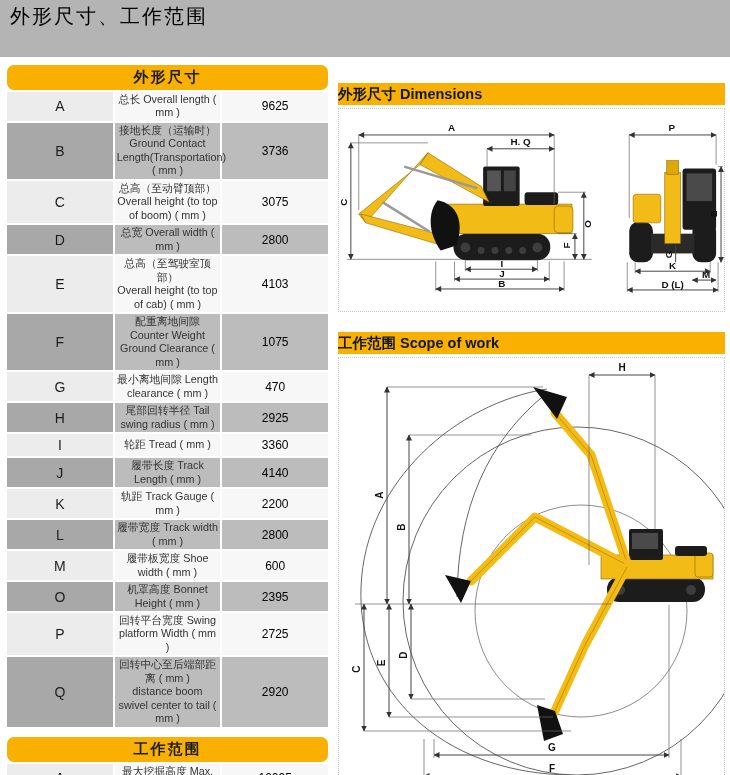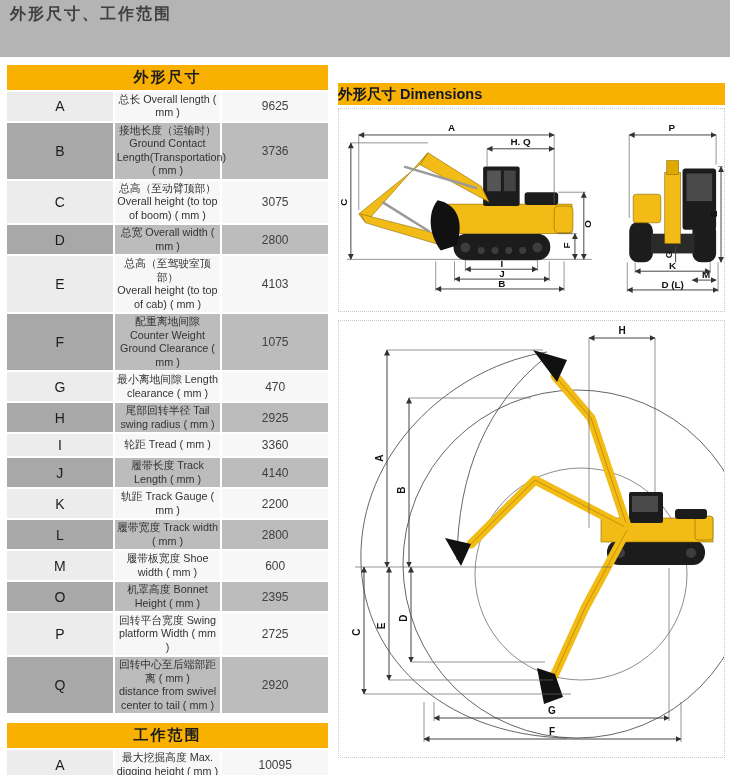--- a/index.html
+++ b/index.html
@@ -5,36 +5,36 @@
   html,body{margin:0;padding:0;}
   body{
     width:730px;height:775px;overflow:hidden;background:#ffffff;
     font-family:"Liberation Sans",sans-serif;color:#222;
     -webkit-font-smoothing:antialiased;
   }
   
   .page-header{
     height:57px;background:#b4b4b4;padding:4px 0 0 10px;box-sizing:border-box;
   }
-  .page-header .zh{font-size:16px;font-weight:bold;color:#404040;letter-spacing:2px;line-height:1.2;}
+  .page-header .zh{font-size:20px;font-weight:normal;color:#000000;letter-spacing:2px;line-height:1.2;}
   .page-header .en{font-size:18px;font-weight:bold;font-style:italic;color:#141414;line-height:1.1;}
   
   .main{display:flex;gap:8px;padding:6px 5px 0 5px;box-sizing:border-box;}
   .left-col{width:325px;flex:none;}
   .right-col{flex:1;min-width:0;}
   
   table.spec{width:100%;border-collapse:separate;border-spacing:2px;background:#fff;table-layout:fixed;}
   table.spec th.tbl-title{
     background:#f9b000;color:#1d1d1d;font-size:15px;font-weight:bold;
-    height:23px;text-align:center;letter-spacing:2px;
+    height:23px;text-align:center;letter-spacing:2px;border-radius:7px;
   }
   table.spec td{vertical-align:middle;}
   td.k{width:30px;text-align:center;font-size:14px;color:#1d1d1d;height:20px;}
   td.d{text-align:center;padding:1px 2px;color:#333;margin-left:28px;}
-  td.v{width:62px;text-align:center;font-size:12px;color:#404040;}
+  td.v{width:62px;text-align:center;font-size:12px;color:#000000;}
   .l1{font-size:10.8px;line-height:1.25;}
   .l2{font-size:10.8px;line-height:1.25;}
   tr.r-light td.k{background:#ececec;}
   tr.r-light td.d,tr.r-light td.v{background:#f7f7f7;}
   tr.r-dark td.k{background:#a8a8a8;}
   tr.r-dark td.d,tr.r-dark td.v{background:#bcbcbc;}
   .tbl-gap{height:6px;}
   
   .diag-bar{
     background:#f9b000;height:22px;line-height:22px;
@@ -186,21 +186,21 @@
             <td class="d">
               <div class="l1">回转平台宽度 Swing platform Width ( mm )</div>
               <div class="l2"></div>
             </td>
             <td class="v">2725</td>
           </tr>
           <tr class="r-dark">
             <td class="k">Q</td>
             <td class="d">
               <div class="l1">回转中心至后端部距离 ( mm )</div>
-              <div class="l2">distance from swivel center to tail ( mm )</div>
+              <div class="l2">distance boom swivel center to tail ( mm )</div>
             </td>
             <td class="v">2920</td>
           </tr>
         </tbody>
     </table>
 
     <div class="tbl-gap"></div>
 
     <table class="spec">
       <thead>
@@ -331,20 +331,21 @@
           <text x="372" y="169" class="lbl" font-size="8" text-anchor="middle">M</text>
 
           <line x1="292" y1="181" x2="384" y2="181" class="dim" marker-start="url(#arS)" marker-end="url(#arE)"></line>
           <text x="338" y="179" class="lbl" font-size="8.5" text-anchor="middle">D (L)</text>
           <line x1="292" y1="153" x2="292" y2="183" class="thin"></line>
             <line x1="384" y1="153" x2="384" y2="183" class="thin"></line>
         </g>
       </svg>
     </div>
 
+    <div class="diag-bar">工作范围 Scope of work</div>
 
     <div class="diag-box">
       <svg width="100%" height="436" viewBox="0 0 385 434">
 
         <g>
           <path class="arc" d="M 208,30 C 118,44 26,122 22,228 C 18,332 102,413 228,416"></path>
           <circle cx="238" cy="242" r="174" class="arc"></circle>
           <path class="arc" d="M 208,34 C 148,82 119,150 118,238"></path>
           <circle cx="242" cy="252" r="106" class="arc" stroke-opacity="0.75"></circle>
         </g>

